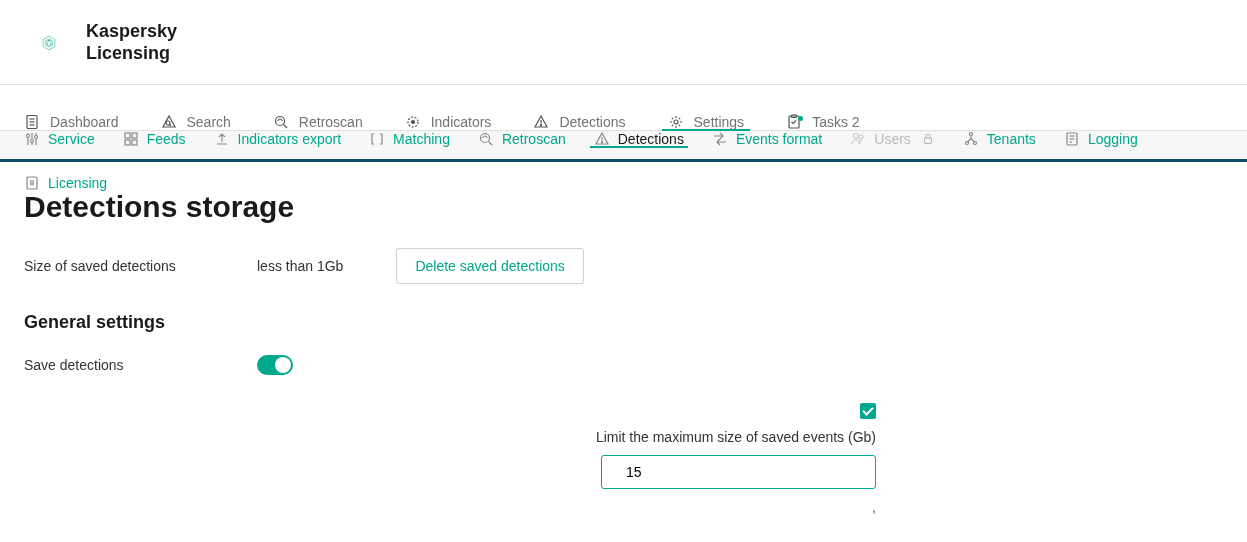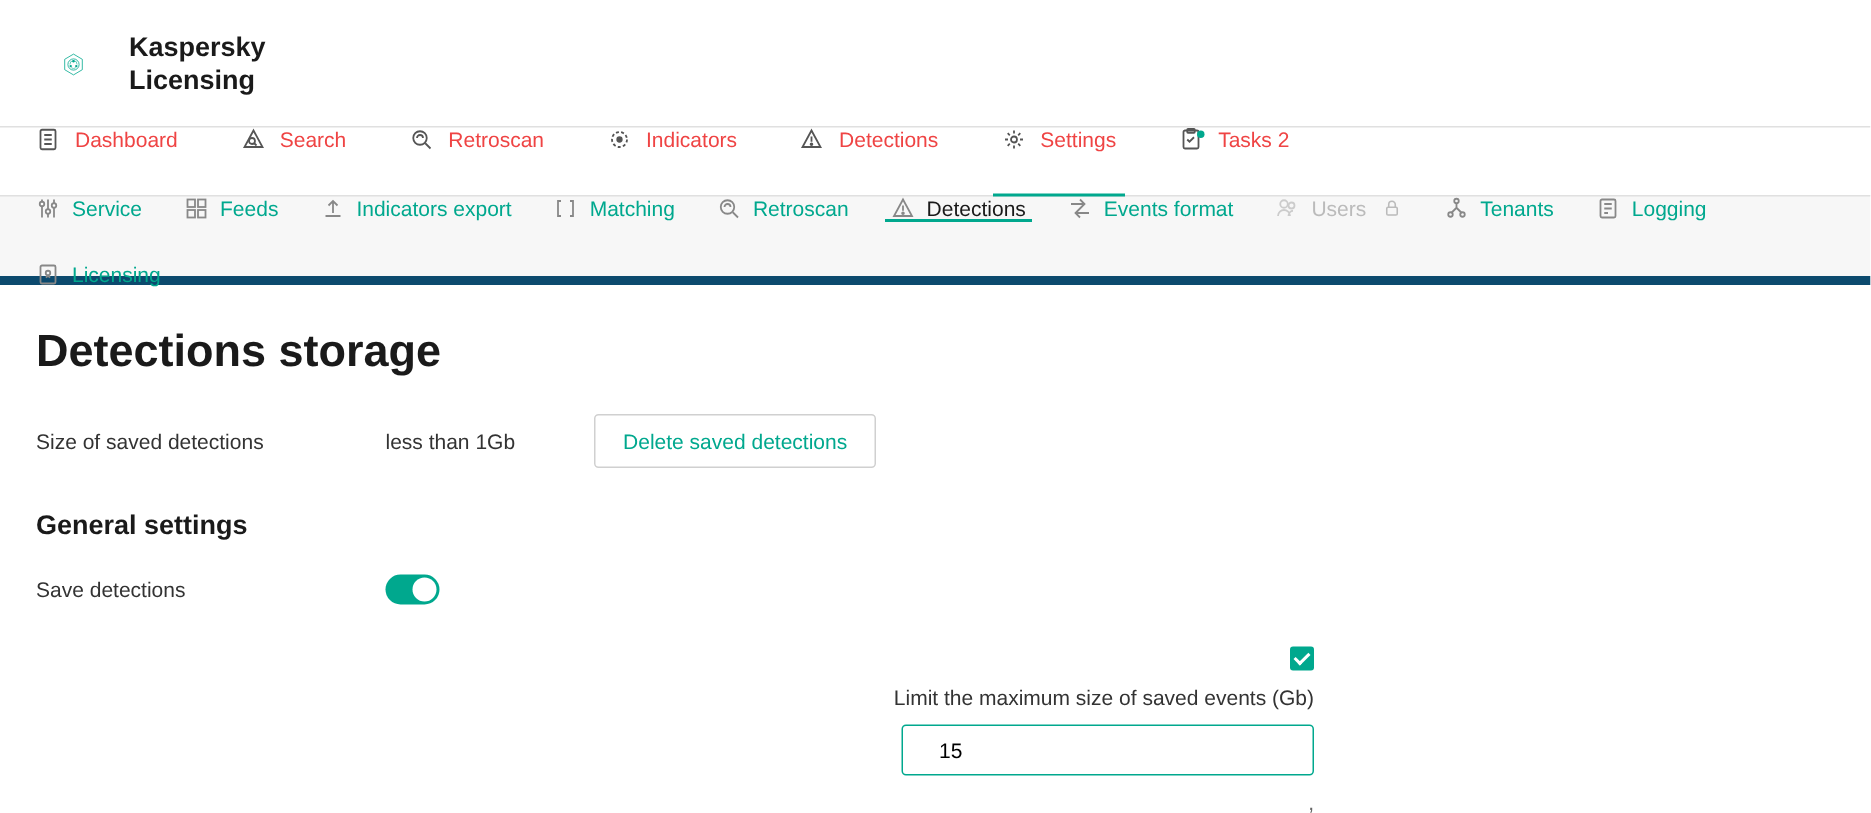--- a/index.html
+++ b/index.html
@@ -4,28 +4,28 @@
   <style>
     * { margin: 0; padding: 0; box-sizing: border-box; }
     body { font-family: -apple-system, BlinkMacSystemFont, "Segoe UI", Arial, sans-serif; background: #fff; color: #1a1a1a; font-size: 14px; }
     
     .header { padding: 18px 24px 16px 24px; display: flex; align-items: center; }
     .logo { display: flex; align-items: center; gap: 12px; }
     .logo-text { line-height: 1.2; }
     .logo-line { font-weight: 700; font-size: 18px; color: #1a1a1a; }
     
     .main-nav { border-top: 1px solid #e0e0e0; padding: 0 24px; display: flex; gap: 42px; height: 46px; align-items: stretch; position: relative;}
-    .main-nav-item { display: flex; align-items: flex-start; gap: 10px; cursor: pointer; font-size: 14px; color: #ef4444; position: relative; }
+    .main-nav-item { display: flex; align-items: flex-end; gap: 10px; cursor: pointer; font-size: 14px; color: #737373; position: relative; }
     .main-nav-item.active::after { content:''; position:absolute; bottom:-1px; left:-6px; right:-6px; height:2px; background:#00a88e;}
     .nav-icon { width: 16px; height: 16px; display: inline-flex; align-items: center; justify-content: center; color: #555; }
     .nav-icon svg { width: 16px; height: 16px; }
     .badge-dot { width: 5px; height: 5px; background: #00a88e; border-radius: 50%; position: absolute; top: 2px; right: -1px; }
     .tasks-icon-wrap { position: relative; }
 
-    .sub-nav { background: #f7f7f7; border-top: 1px solid #e0e0e0; border-bottom: 6px solid #0c4a6e; padding: 0 24px; display: flex; gap: 28px; height: 60px; align-items: flex-end; flex-wrap: wrap; }
+    .sub-nav { background: #f7f7f7; border-top: 1px solid #e0e0e0; border-bottom: 3px solid #0c4a6e; padding: 0 24px; display: flex; gap: 28px; height: 32px; align-items: flex-end; flex-wrap: wrap; }
     .sub-nav-item { display: flex; align-items: center; gap: 8px; cursor: pointer; font-size: 14px; color: #00a88e; position: relative;}
     .sub-nav-item.inactive { color: #bbb; cursor: default; }
     .sub-nav-item.active { color: #1a1a1a; }
     .sub-nav-item.active::after { content:''; position:absolute; bottom:-1px; left:-4px; right:-4px; height:2px; background:#00a88e;}
     .sub-icon { width: 16px; height: 16px; display: inline-flex; color: #888; }
     .sub-icon svg { width: 16px; height: 16px; }
     .lock-icon { width:14px; height:14px; display:inline-flex; color:#bbb; margin-left:2px;}
     .lock-icon svg { width:14px; height:14px;}
 
     .content { padding: 28px 24px; max-width: 900px; }

